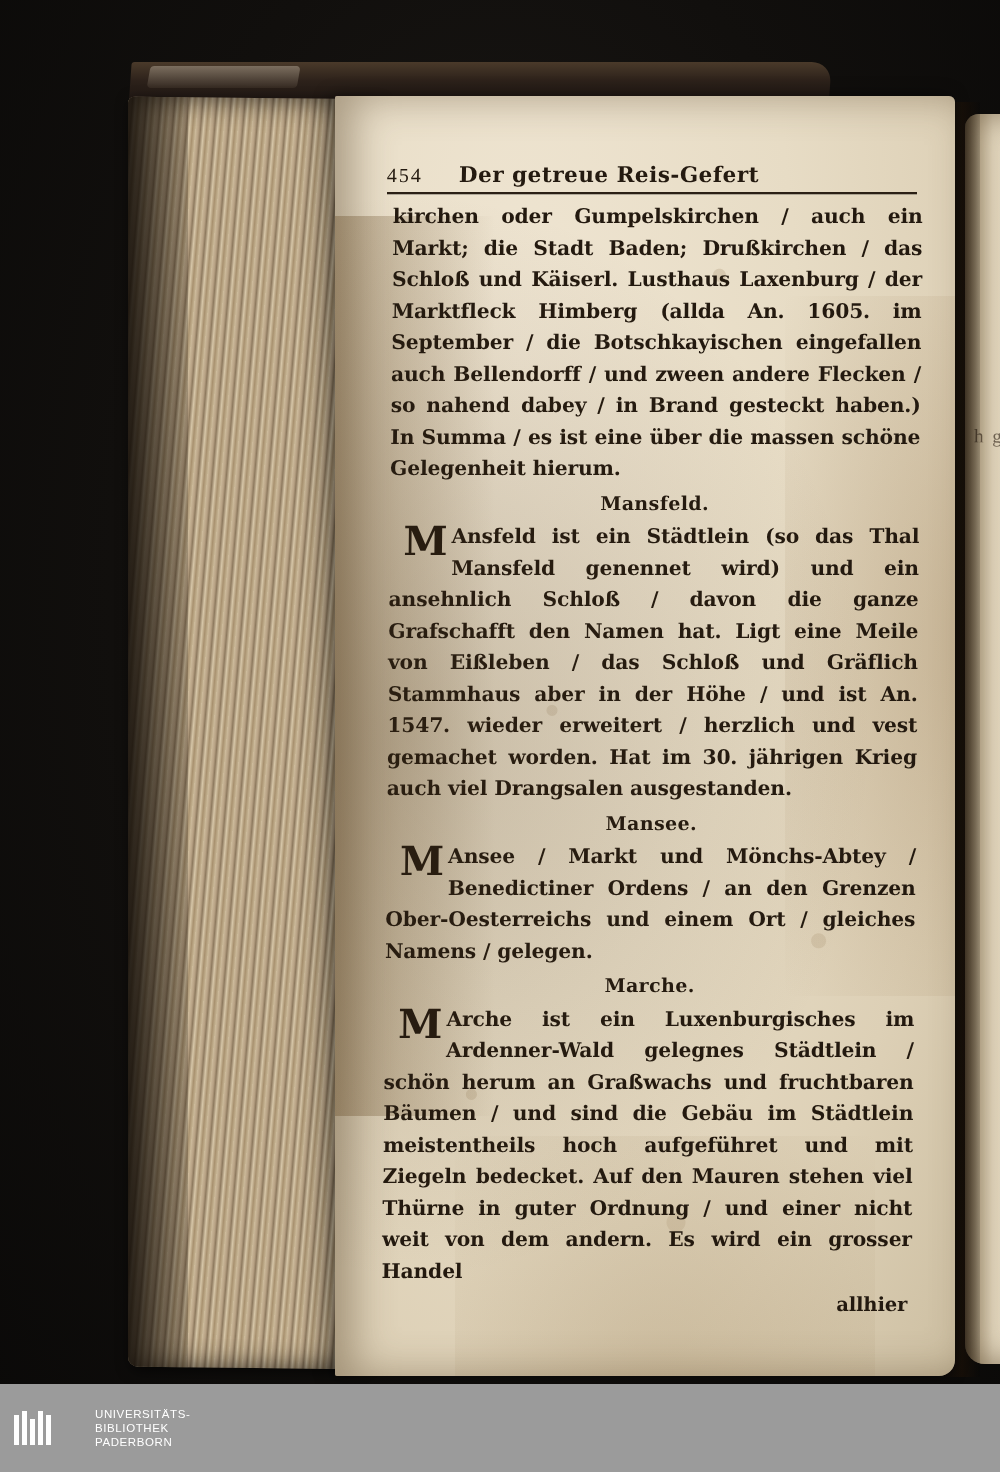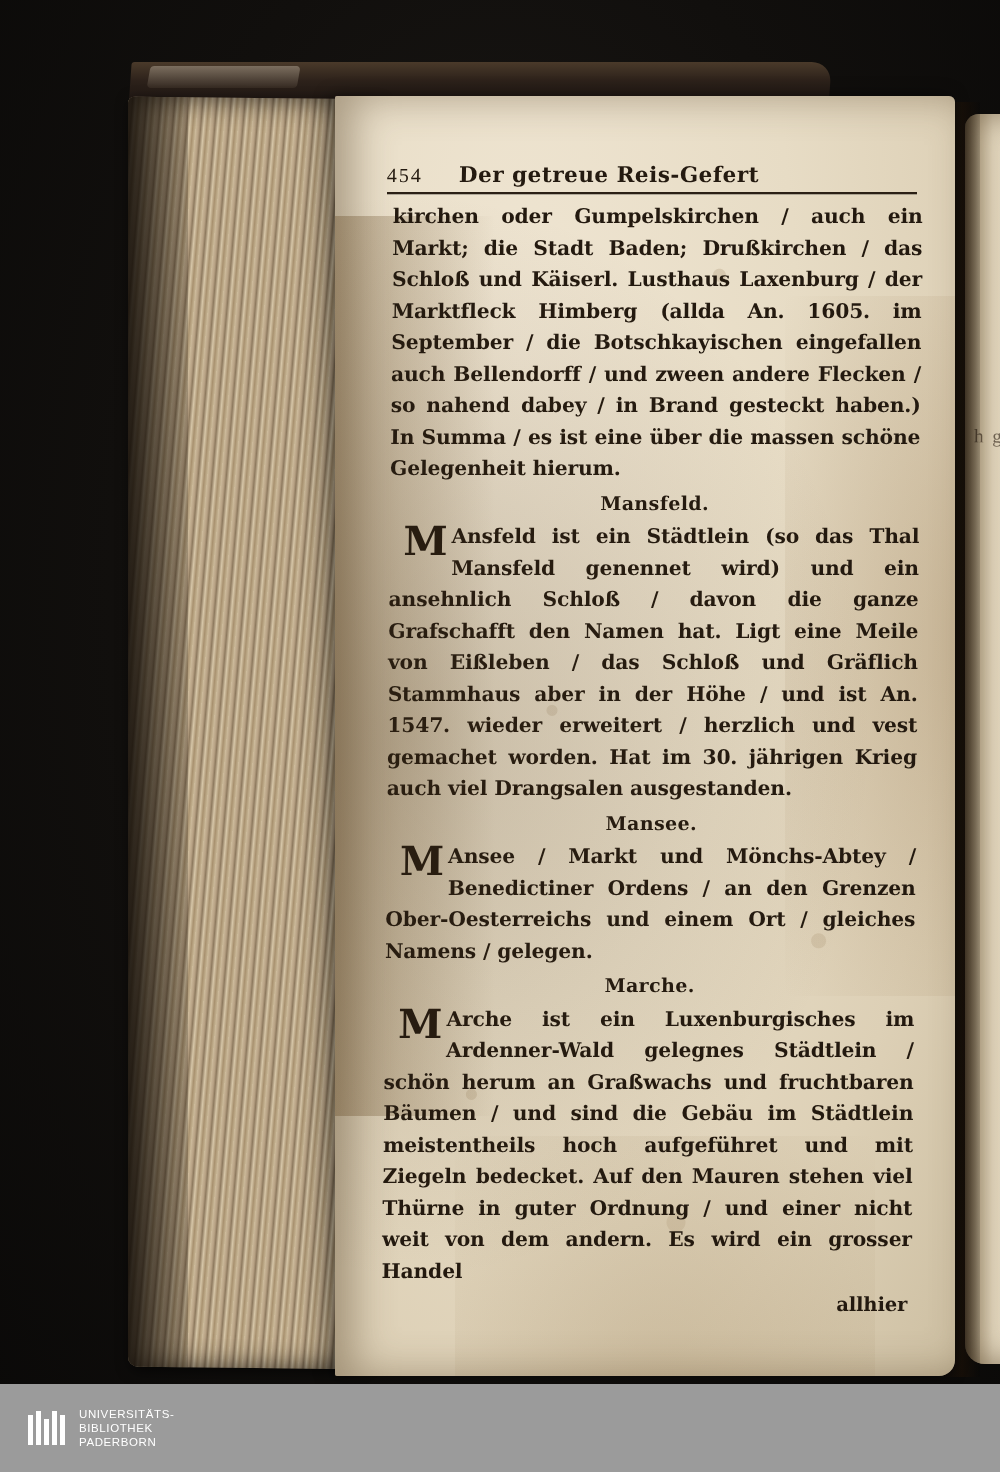--- a/index.html
+++ b/index.html
@@ -262,22 +262,23 @@
   
   .footer {
     position: absolute;
     left: 0;
     bottom: 0;
     width: 1000px;
     height: 88px;
     background: #9b9b9b;
     display: flex;
     align-items: center;
-    padding-left: 28px;
+    padding-left: 14px;
     box-sizing: border-box;
+    gap: 30px;
   }
   .logo-bars {
     display: flex;
     align-items: flex-end;
     gap: 3px;
     height: 34px;
     margin-right: 14px;
   }
   .logo-bars i {
     display: block;

